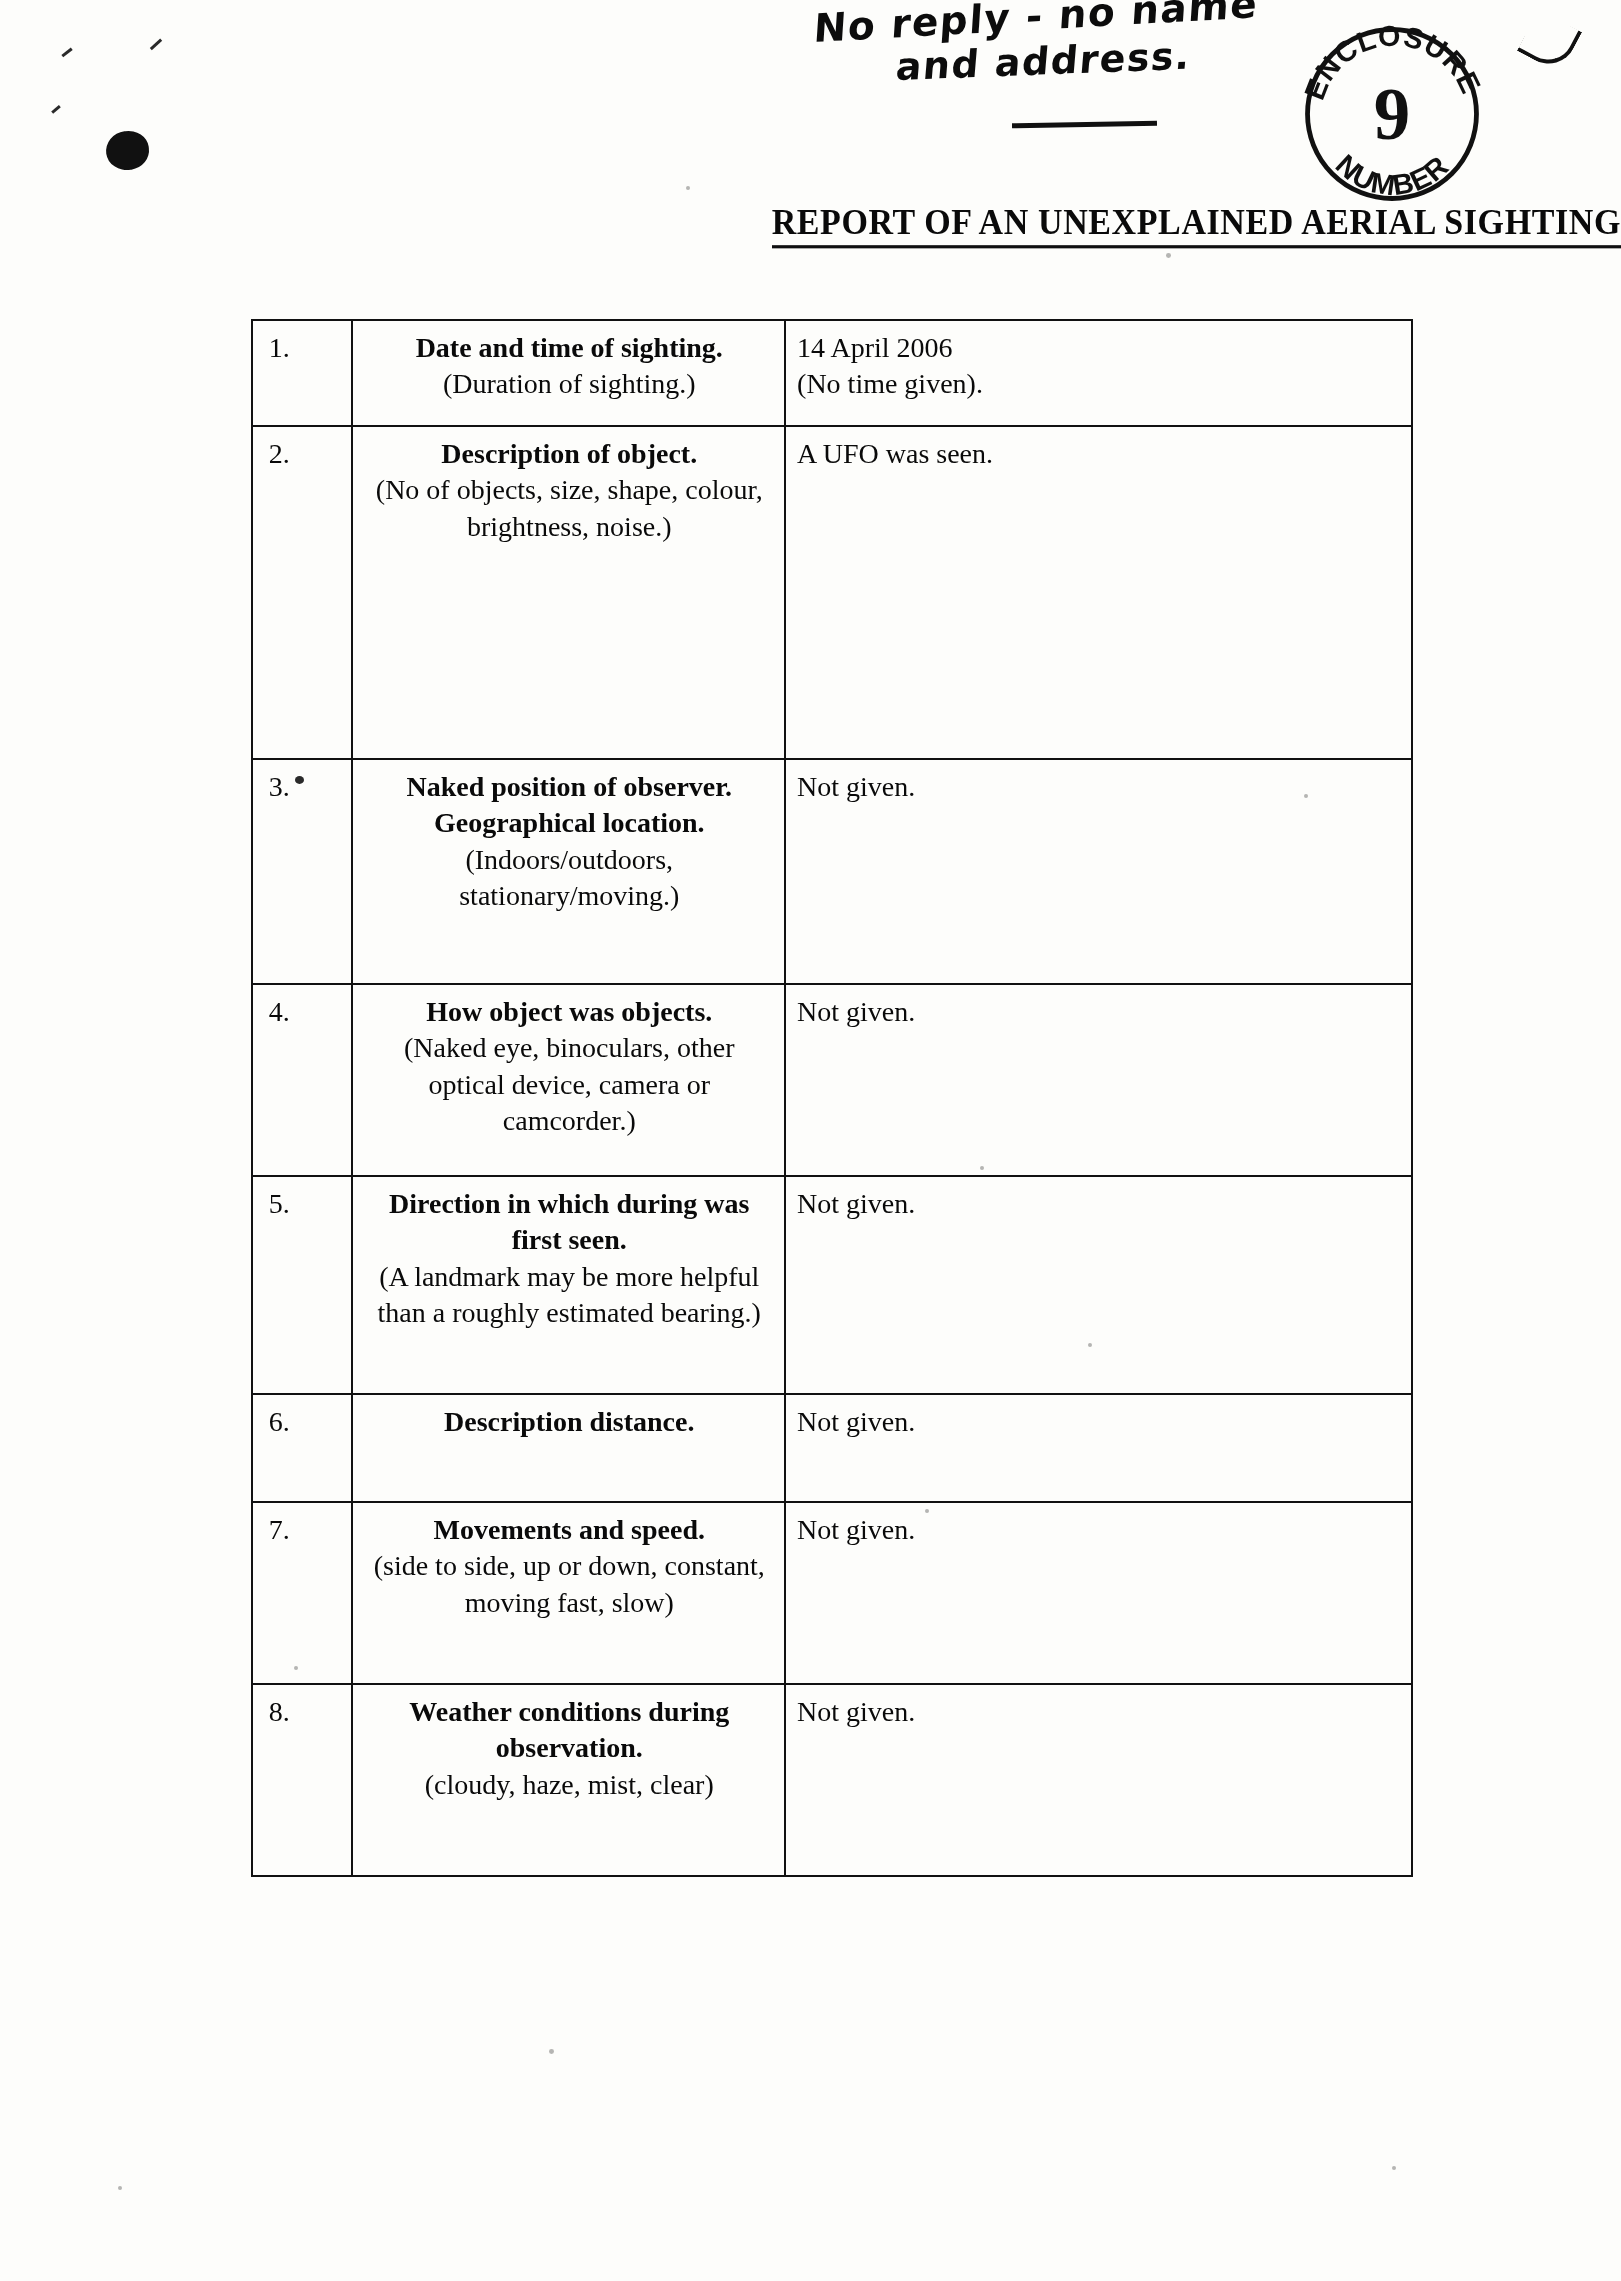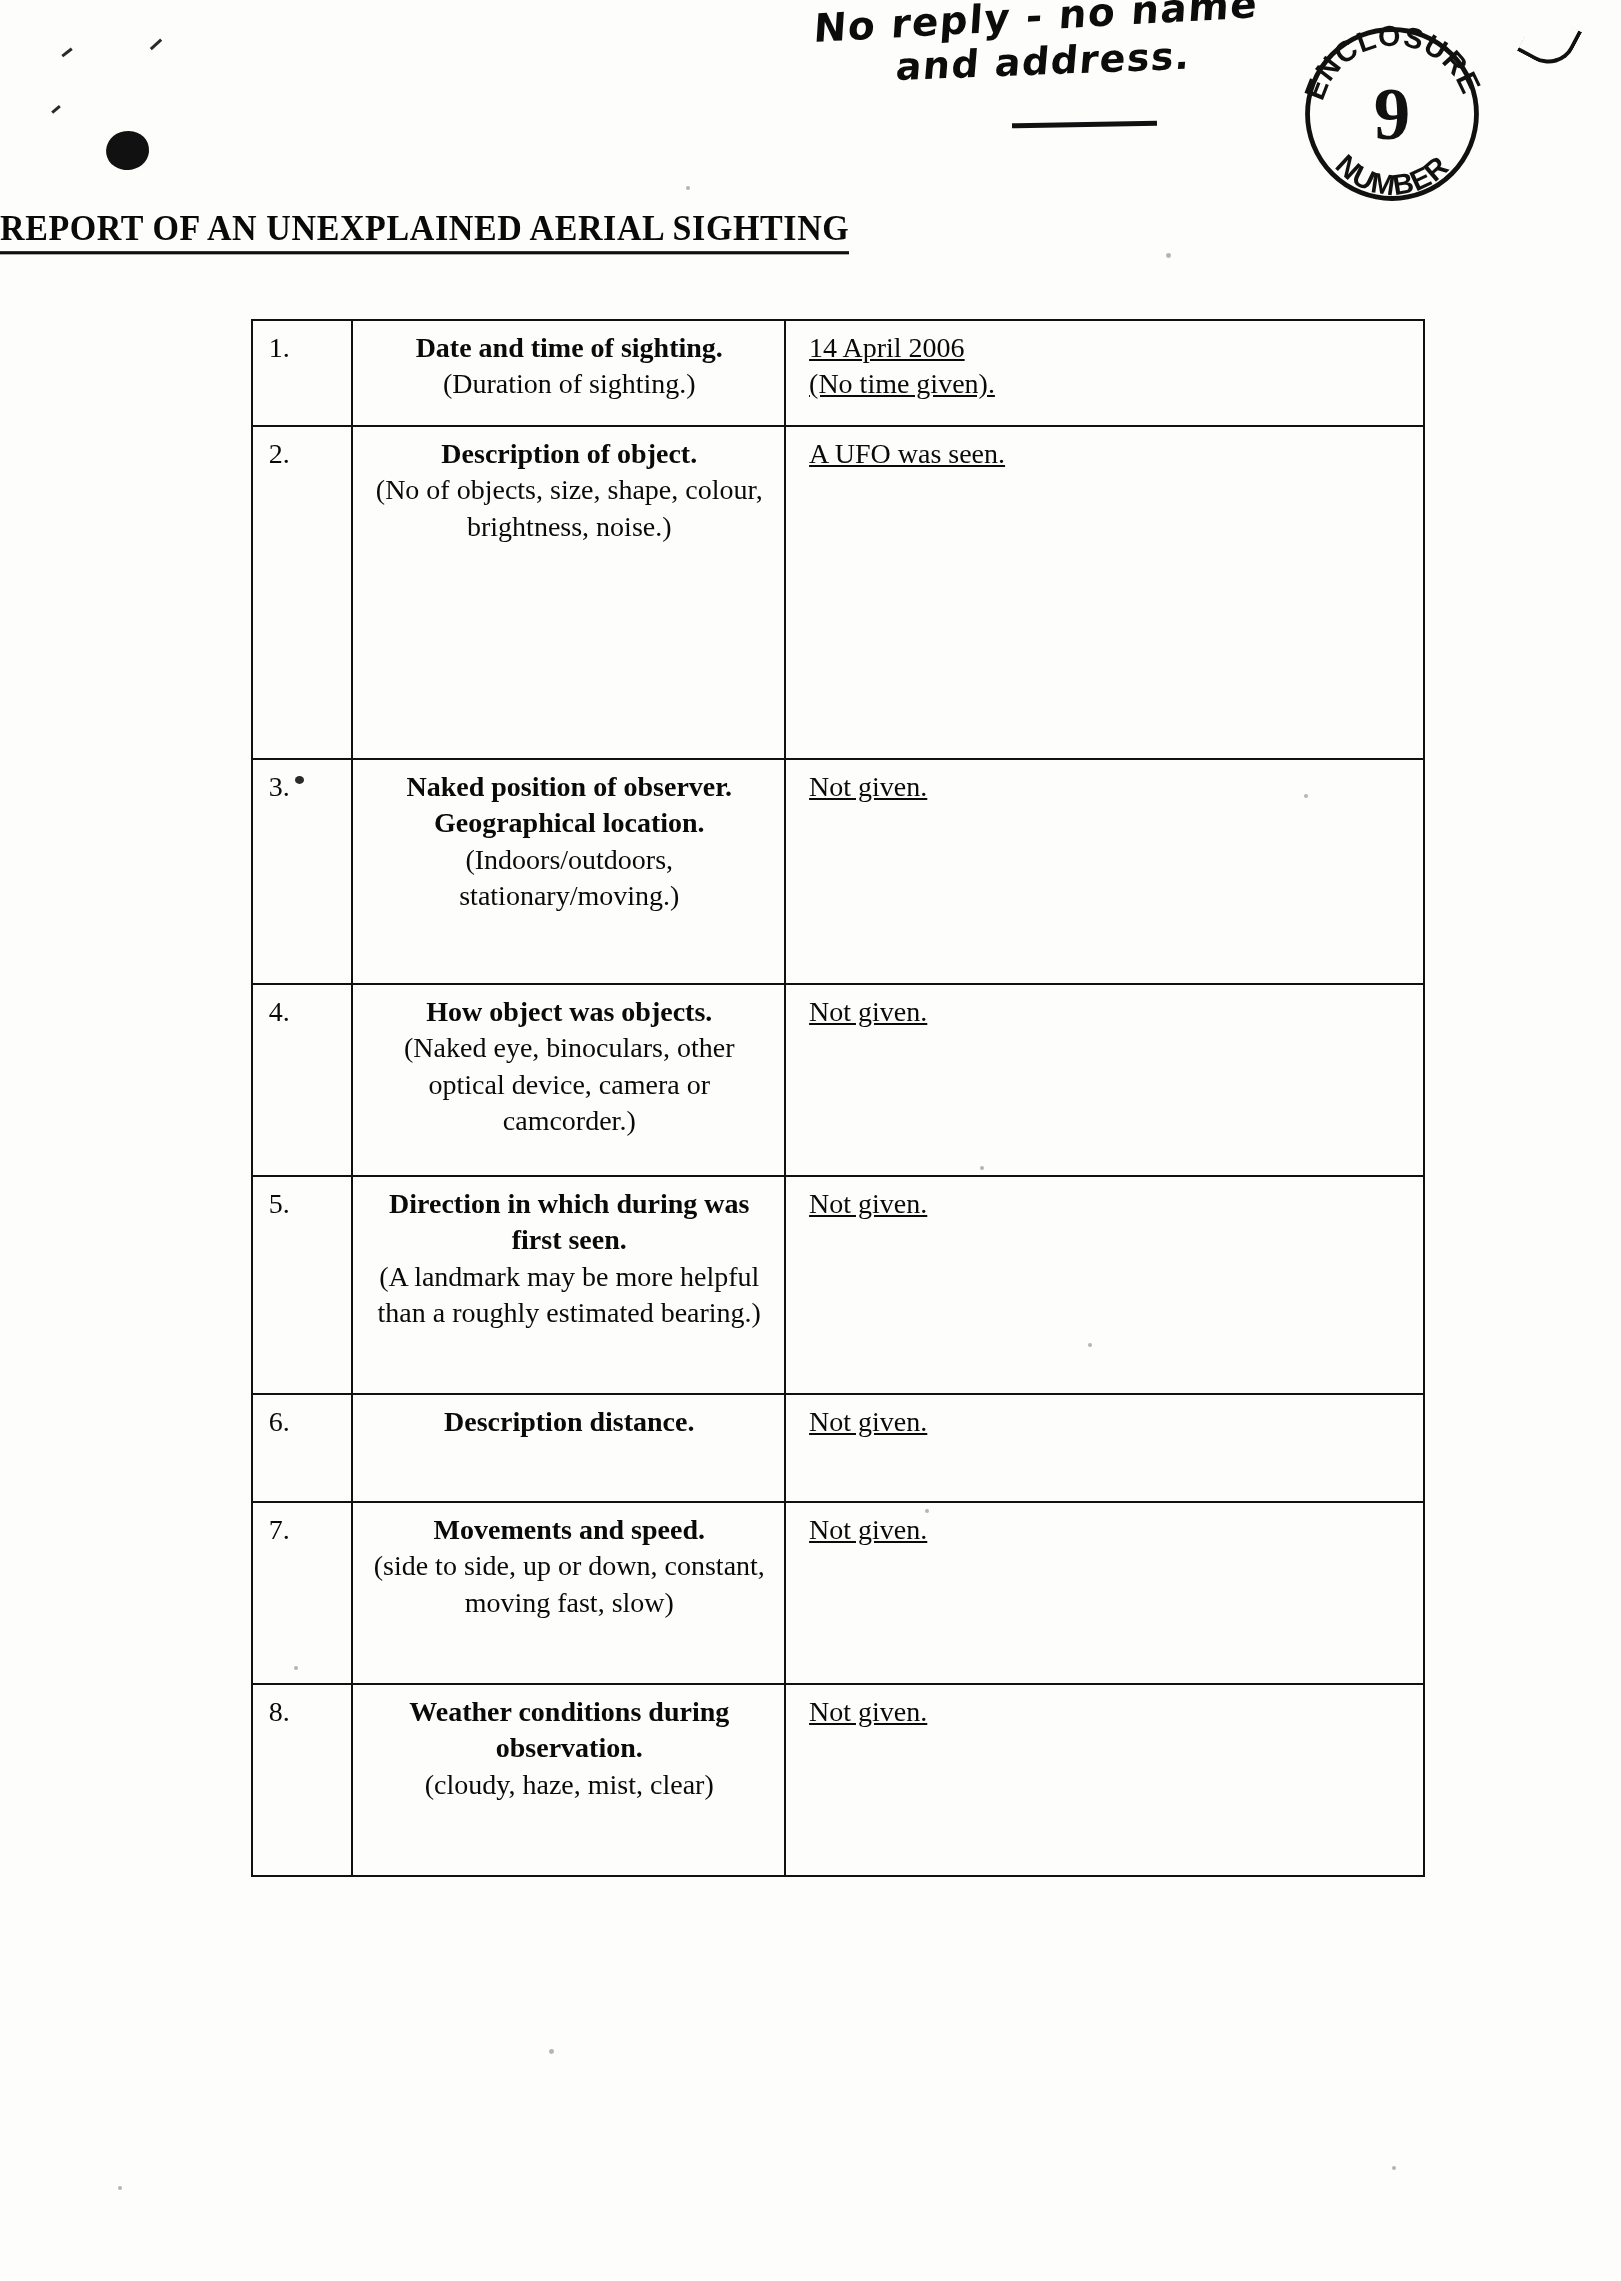--- a/index.html
+++ b/index.html
@@ -98,23 +98,23 @@
     top: 17.6px;
     width: 192px;
     height: 192px;
   }
   #enclosure-stamp svg { display: block; }
 
   
   #doc-title {
     position: absolute;
     left: 0;
-    top: 208px;
+    top: 202px;
     width: 1621px;
-    text-align: left;
+    text-align: right;
   }
   #doc-title .title-text {
     display: inline-block;
     font-size: 34px;
     font-weight: 700;
     letter-spacing: 0.6px;
     border-bottom: 3.9px solid #101010;
     padding-bottom: 2.9px;
     line-height: 1.15;
     transform: scaleY(1.06);
@@ -140,22 +140,21 @@
     width: 78px;
     padding-left: 15.7px;
     padding-right: 3.9px;
   }
   #sighting-table td.col-prompt {
     width: 406px;
     text-align: center;
   }
   #sighting-table td.col-answer {
     width: 602px;
-    padding-left: 23px;
-    text-decoration: underline;
+    padding-left: 11px;
   }
   .prompt-main {
     font-weight: 700;
     display: block;
   }
   .prompt-sub {
     font-weight: 400;
     display: block;
   }
   .answer-line { display: block; }

